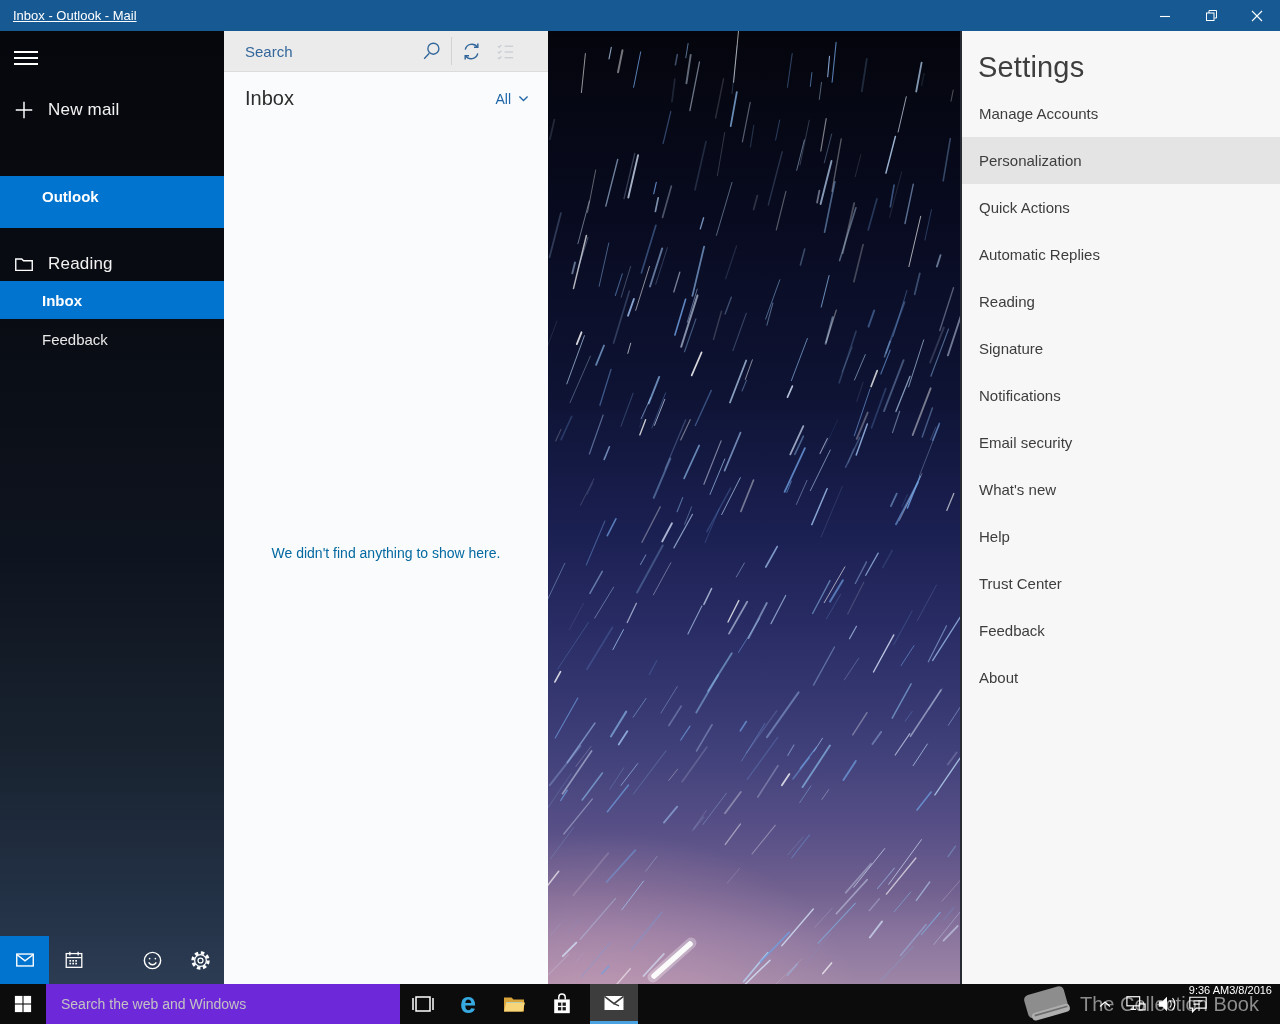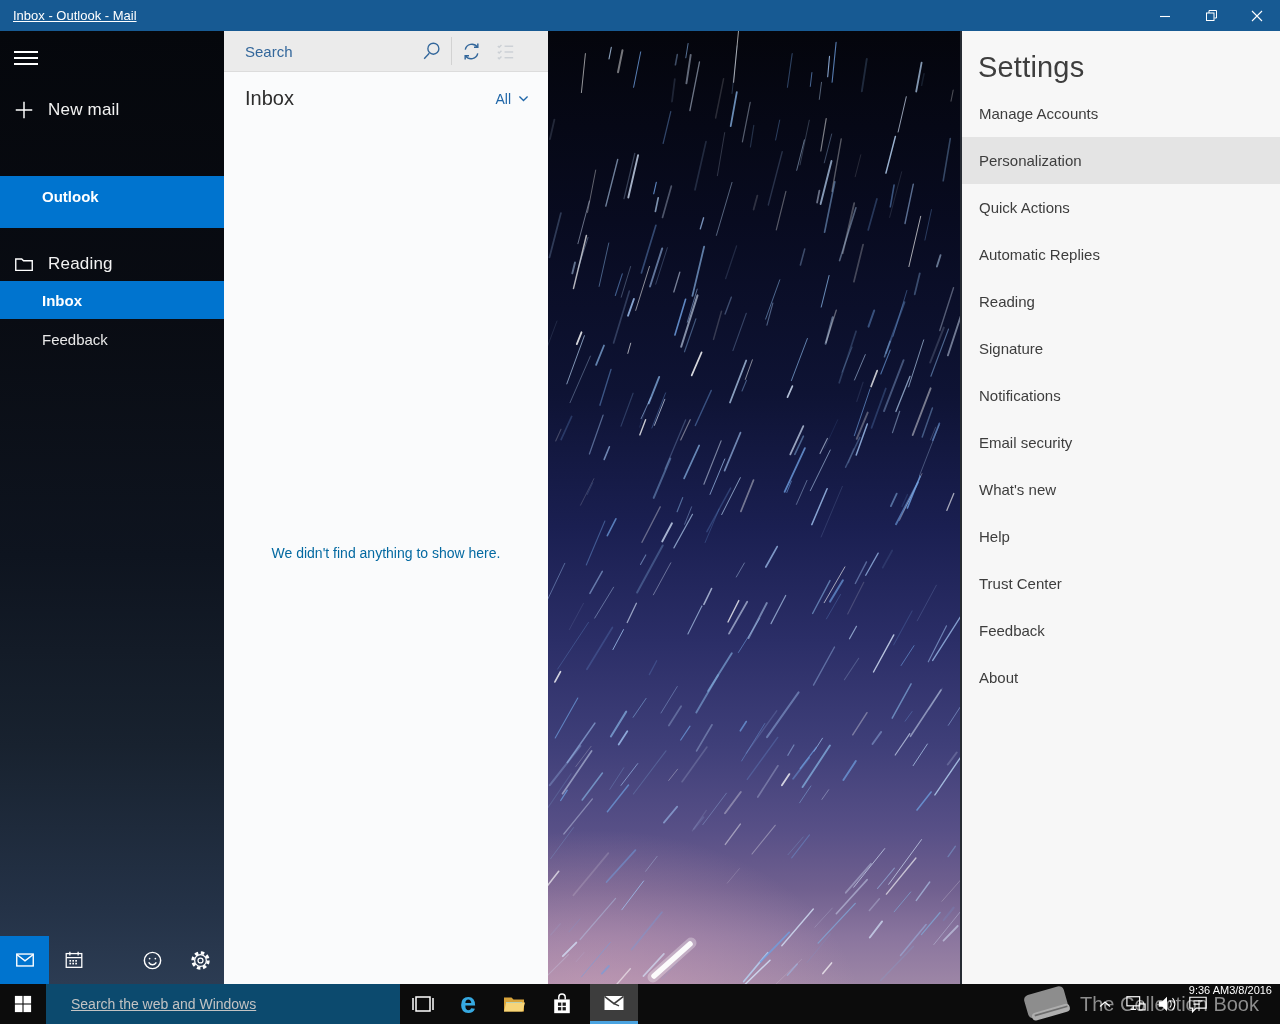--- a/index.html
+++ b/index.html
@@ -64,22 +64,22 @@
     border-left:2px solid #262b33; z-index:2; }
   .settings-title { padding:20px 0 0 16px; font-size:29px; font-weight:300; color:#3e3e3e; letter-spacing:.2px; }
   .settings-items { position:absolute; left:0; top:59px; width:320px; }
   .settings-item { height:47px; display:flex; align-items:center; padding-left:17px; font-size:15px;
     color:#3d3d3d; cursor:pointer; }
   .settings-item.selected { background:#e4e4e4; }
 
   
   .taskbar { position:absolute; left:0; top:984px; width:1280px; height:40px; background:#0c0c0c; z-index:8; }
   .tb-start { position:absolute; left:0; top:0; width:46px; height:40px; display:flex; align-items:center; justify-content:center; }
-  .tb-search { position:absolute; left:46px; top:0; width:354px; height:40px; background:#0c4a6e;
-    display:flex; align-items:center; padding-left:25px; color:#c3c3c3; font-size:14px;text-decoration:underline; }
+  .tb-search { position:absolute; left:46px; top:0; width:354px; height:40px; background:#6d28d9;
+    display:flex; align-items:center; padding-left:15px; color:#c3c3c3; font-size:14px; }
   .tb-btn { position:absolute; top:0; width:44px; height:40px; display:flex; align-items:center; justify-content:center; }
   .tb-taskview { left:400px; width:46px; }
   .tb-edge { left:446px; } .tb-explorer { left:492px; } .tb-store { left:540px; }
   .tb-mail { left:590px; width:48px; background:#3d3d3d; border-bottom:3px solid #4aa3e0; }
   .edge-e { color:#36a9e1; font-size:29px; font-weight:700; line-height:1; transform:translateY(-1px); }
   .watermark { position:absolute; left:1020px; top:0; height:40px; display:flex; align-items:center; z-index:1; }
   .watermark .wm-text { color:#8d8d8d; font-size:20px; margin-left:6px; white-space:nowrap; }
   .tray { position:absolute; left:1094px; top:0; height:40px; display:flex; align-items:center; gap:9px; z-index:3; }
   .tray .tr { width:22px; height:22px; display:flex; align-items:center; justify-content:center; }
   .clock { position:absolute; right:8px; top:0; height:40px; display:flex; 

